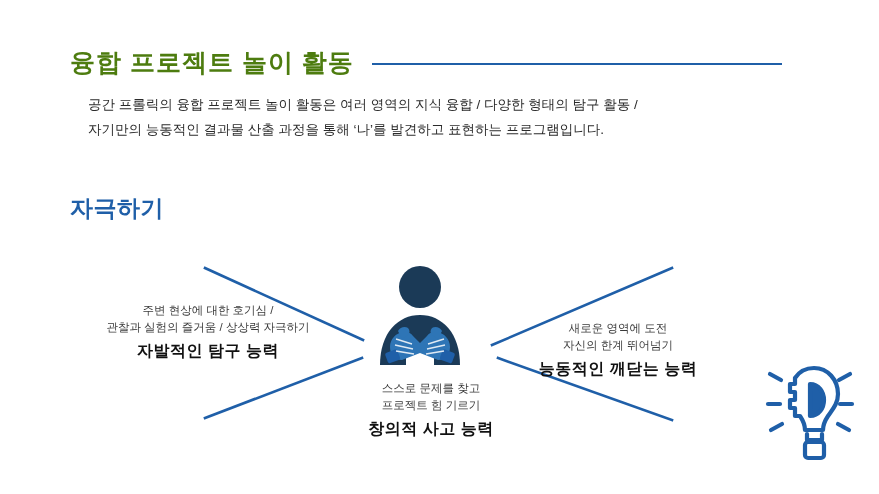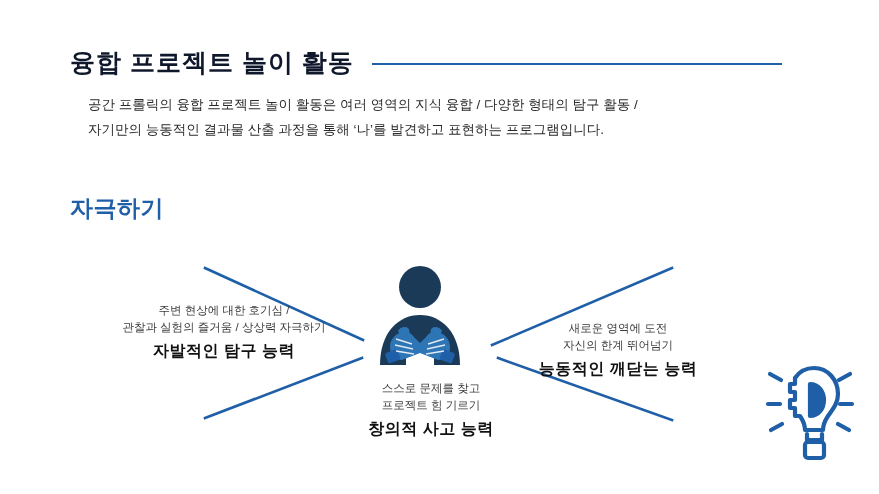--- a/index.html
+++ b/index.html
@@ -26,21 +26,21 @@
     left: 70px;
     top: 40px;
     width: 740px;
     height: 44px;
     display: flex;
     align-items: center;
   }
   #page-title {
     font-size: 25px;
     font-weight: 700;
-    color: #0f172a;
+    color: #4d7c0f;
     letter-spacing: 1px;
     white-space: nowrap;
     line-height: 1;
   }
   #title-rule {
     flex: 1 1 auto;
     height: 0;
     border-top: 2.5px solid #1F5FA8;
     margin-left: 18px;
     margin-right: 28px;
@@ -111,21 +111,21 @@
   .vision-label .headline {
     margin-top: 5px;
     font-size: 16px;
     font-weight: 700;
     color: #111111;
     letter-spacing: 0.5px;
     white-space: nowrap;
   }
 
   #label-left {
-    left: 104px;
+    left: 88px;
     top: 62px;
     width: 240px;
   }
   #label-right {
     left: 498px;
     top: 68px;
     width: 240px;
     margin-top: 12px;
   }
   #label-bottom {

